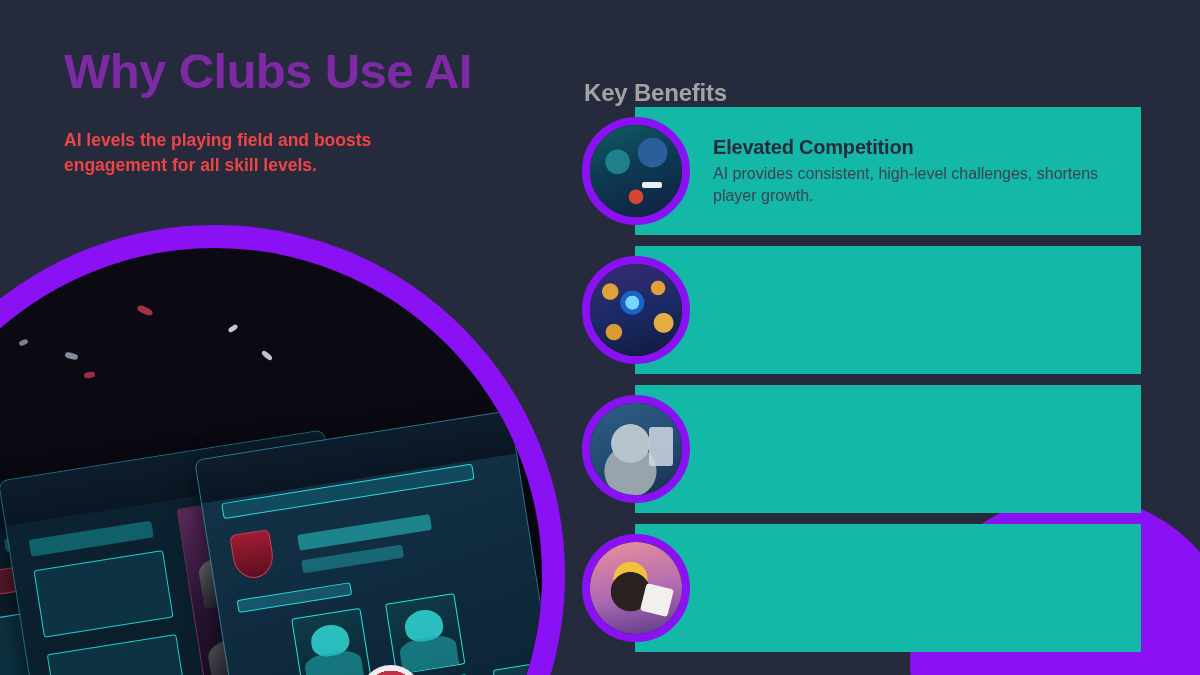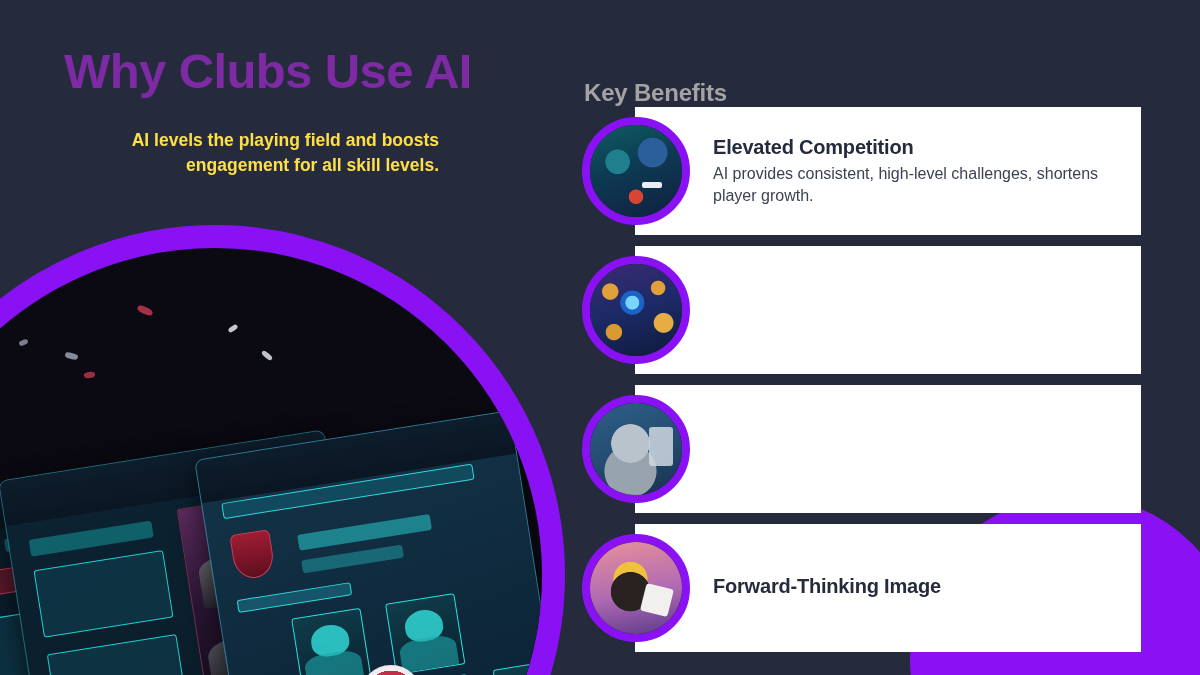--- a/index.html
+++ b/index.html
@@ -89,35 +89,34 @@
 
   
   #headline{
     position:absolute; left:64px; top:44px;
     font-size:49px; font-weight:700; letter-spacing:-.6px;
     color:#7e2aa4; line-height:1.12; white-space:nowrap;
   }
   #subhead{
     position:absolute; left:64px; top:128px; width:375px;
     font-size:17.5px; font-weight:700; line-height:1.45;
-    color:#fde047;
-    text-align:right;
+    color:#ef4444;
   }
 
   
   #section-title{
     position:absolute; left:584px; top:56px;
     font-size:24px; font-weight:700; color:#a3a3a3; letter-spacing:-.2px;margin-top:23px;
   }
   #benefit-list{
     position:absolute; left:635px; top:107px; width:506px;
   }
   .benefit-card{
     position:relative; width:506px; height:128px;
-    background:#ffffff; margin-bottom:11px;
+    background:#14b8a6; margin-bottom:11px;
     display:flex; align-items:center;
   }
   .benefit-card:last-child{ margin-bottom:0; }
   .avatar{
     position:absolute; left:-53px; top:50%; transform:translateY(-50%);
     width:108px; height:108px; border-radius:50%;
     border:8px solid #8b11f5; background:#1a1230;
     overflow:hidden; flex:none;
   }
   .avatar-art{ position:absolute; inset:0; }
@@ -255,17 +254,16 @@
     <div class="avatar">
       <div class="avatar-art art3"></div>
     </div>
   </div>
 
   <div class="benefit-card">
     <div class="avatar">
       <div class="avatar-art art4"></div>
     </div>
     <div class="benefit-text">
-      <div class="benefit-title">Forward-Thinking Image</div>
     </div>
   </div>
 
 </div>
 
 </body></html>

